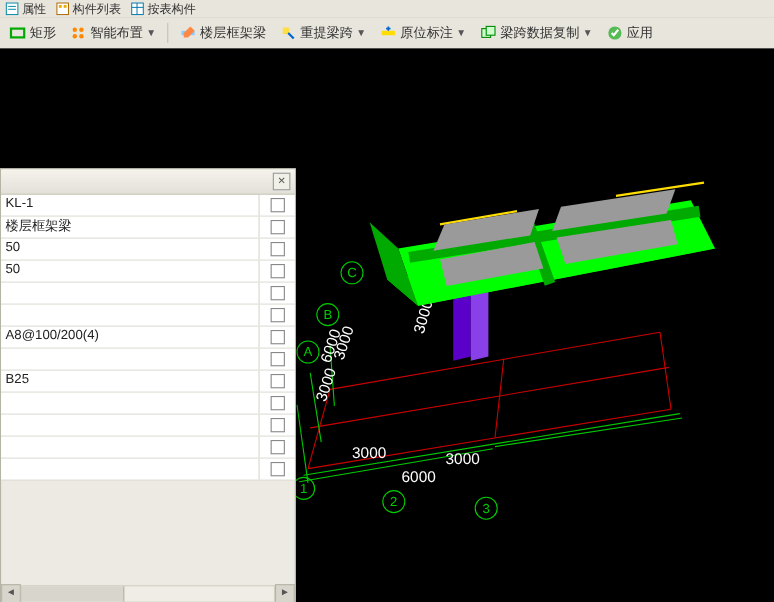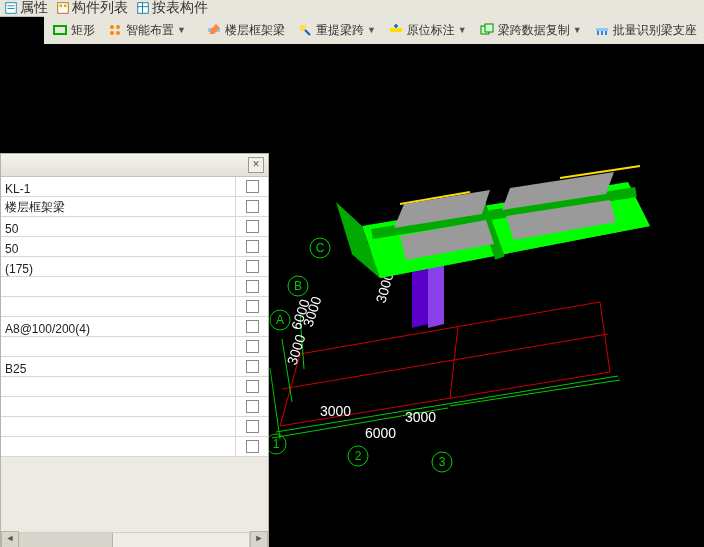--- a/index.html
+++ b/index.html
@@ -27,21 +27,20 @@
     top: 16px; left: 0; right: 0;
     height: 28px;
     background: #e8e5dd;
     border-bottom: 1px solid #c0c0b8;
     display: flex;
     align-items: center;
     padding: 0 4px;
     gap: 4px;
     overflow: hidden;
     white-space: nowrap;
-    margin-left: 44px;
   }
   .tbtn {
     display: inline-flex;
     align-items: center;
     gap: 3px;
     padding: 2px 4px;
     color: #333;
     cursor: pointer;
   }
   .tbtn .ico {
@@ -104,21 +103,21 @@
     line-height: 22px;
     color: #443;
   }
   .col-val { flex: 1; }
   .col-add { width: 32px; }
   .grid-body { }
   .row {
     display: flex;
     height: 19px;
     border-bottom: 1px solid #d8d8cc;
-    align-items: flex-end;
+    align-items: flex-start;
     background: #fff;
   }
   .row .val {
     flex: 1;
     padding: 0 4px;
     color: #222;
     white-space: nowrap;
     overflow: hidden;
   }
   .row .chk {
@@ -168,21 +167,21 @@
   }
   svg.scene {
     width: 100%; height: 100%;
     display: block;
   }
   .ttop-item {
     display: inline-flex;
     align-items: center;
     gap: 2px;
     padding: 0 4px;
-    font-size: 14px;
+    font-size: 11px;
     color: #333;
   }
   .ttop-item .ico-s {
     width: 14px; height: 14px;
     display: inline-block;
   }
 </style>
 </head>
 <body>
 
@@ -254,27 +253,20 @@
     <span>原位标注</span>
     <span class="drop">▼</span>
   </span>
   <span class="tbtn">
     <span class="ico"><svg viewBox="0 0 16 16">
           <rect x="2" y="4" width="8" height="8" fill="#cfc" stroke="#080"></rect>
           <rect x="6" y="2" width="8" height="8" fill="#cfc" stroke="#080"></rect>
         </svg></span>
     <span>梁跨数据复制</span>
     <span class="drop">▼</span>
-  </span>
-  <span class="tbtn">
-    <span class="ico"><svg viewBox="0 0 16 16">
-          <rect x="2" y="6" width="12" height="3" fill="#8cf"></rect>
-          <path d="M4 9 L4 13 M8 9 L8 13 M12 9 L12 13" stroke="#06c" stroke-width="1.5"></path>
-        </svg></span>
-    <span>批量识别梁支座</span>
   </span>
   <span class="tbtn">
     <span class="ico"><svg viewBox="0 0 16 16">
           <circle cx="8" cy="8" r="6" fill="#5b5"></circle>
           <path d="M5 8 L7 10 L11 5" stroke="#fff" stroke-width="2" fill="none"></path>
         </svg></span>
     <span>应用</span>
   </span>
 </div>
 
@@ -368,26 +360,20 @@
         </div>
       </div>
       <div class="row">
         <div class="val">50</div>
         <div class="chk">
           <div class="chkbox"></div>
         </div>
       </div>
       <div class="row">
         <div class="val">50</div>
-        <div class="chk">
-          <div class="chkbox"></div>
-        </div>
-      </div>
-      <div class="row">
-        <div class="val">(175)</div>
         <div class="chk">
           <div class="chkbox"></div>
         </div>
       </div>
       <div class="row">
         <div class="val"></div>
         <div class="chk">
           <div class="chkbox"></div>
         </div>
       </div>

